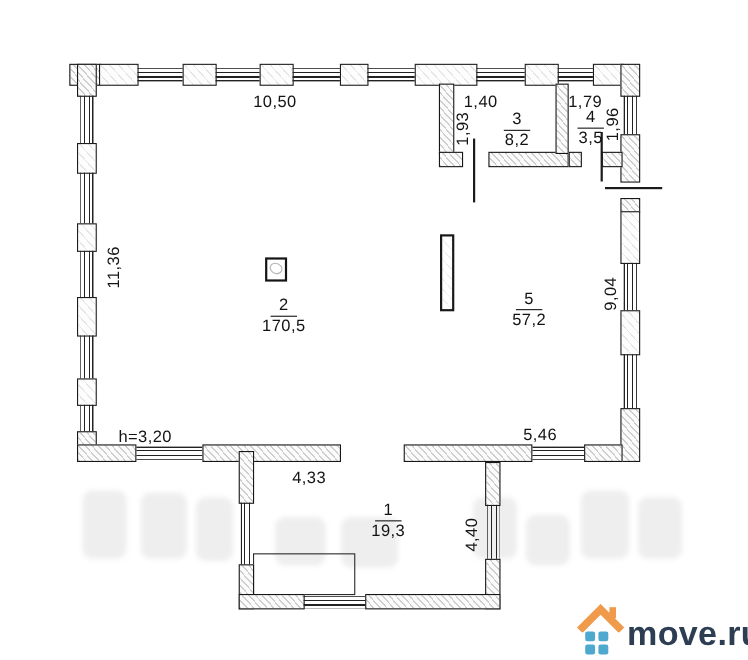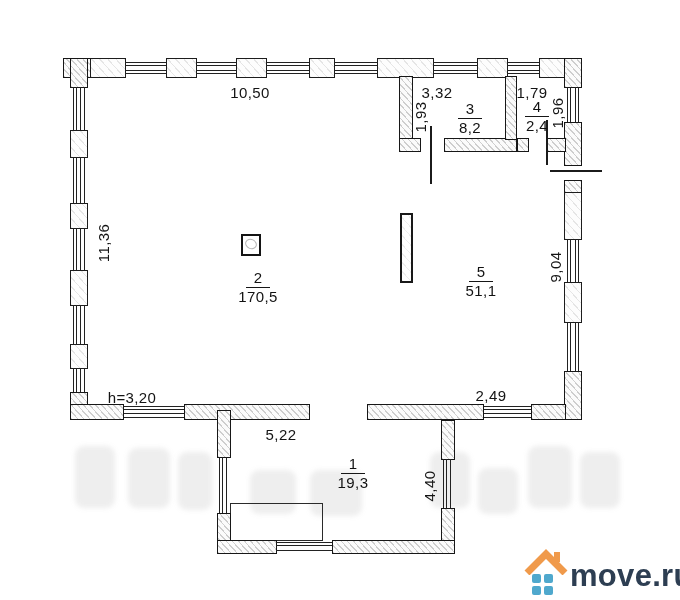--- a/index.html
+++ b/index.html
@@ -36,46 +36,46 @@
   #logo .sq{position:absolute;width:9px;height:9px;border-radius:2px;background:#4fa8cd;}
   #logo .brand{position:absolute;left:46px;top:10px;font-size:31px;font-weight:bold;
                color:#2d3e52;letter-spacing:.3px;line-height:1.1;}
 </style>
 </head>
 <body>
 
 <div id="stage">
 
   <div class="dim" style="left:210px;top:84px">10,50</div>
-  <div class="dim" style="left:397px;top:84px">3,32</div>
+  <div class="dim" style="left:397px;top:84px">1,40</div>
   <div class="dim" style="left:492px;top:84px">1,79</div>
   <div class="dim rot" style="left:381px;top:108px">1,93</div>
   <div class="dim rot" style="left:518px;top:104px">1,96</div>
   <div class="dim rot" style="left:64px;top:234px">11,36</div>
   <div class="dim rot" style="left:516px;top:258px">9,04</div>
   <div class="dim" style="left:92px;top:389px">h=3,20</div>
-  <div class="dim" style="left:241px;top:426px">5,22</div>
-  <div class="dim" style="left:451px;top:387px">2,49</div>
+  <div class="dim" style="left:241px;top:426px">4,33</div>
+  <div class="dim" style="left:451px;top:387px">5,46</div>
   <div class="dim rot" style="left:390px;top:477px">4,40</div>
 
   <div class="room" style="left:213px;top:269px">
     <div class="num">2</div>
     <div class="area">170,5</div>
   </div>
   <div class="room" style="left:436px;top:263px">
     <div class="num">5</div>
-    <div class="area">51,1</div>
+    <div class="area">57,2</div>
   </div>
   <div class="room" style="left:425px;top:100px">
     <div class="num">3</div>
     <div class="area">8,2</div>
   </div>
   <div class="room" style="left:492px;top:98px">
     <div class="num">4</div>
-    <div class="area">2,4</div>
+    <div class="area">3,5</div>
   </div>
   <div class="room" style="left:308px;top:455px">
     <div class="num">1</div>
     <div class="area">19,3</div>
   </div>
 
   <div class="pillar" style="left:400px;top:213px;width:13px;height:70px"></div>
   <div class="column" style="left:241px;top:234px;width:20px;height:22px">
     <span class="scribble"></span>
   </div>

